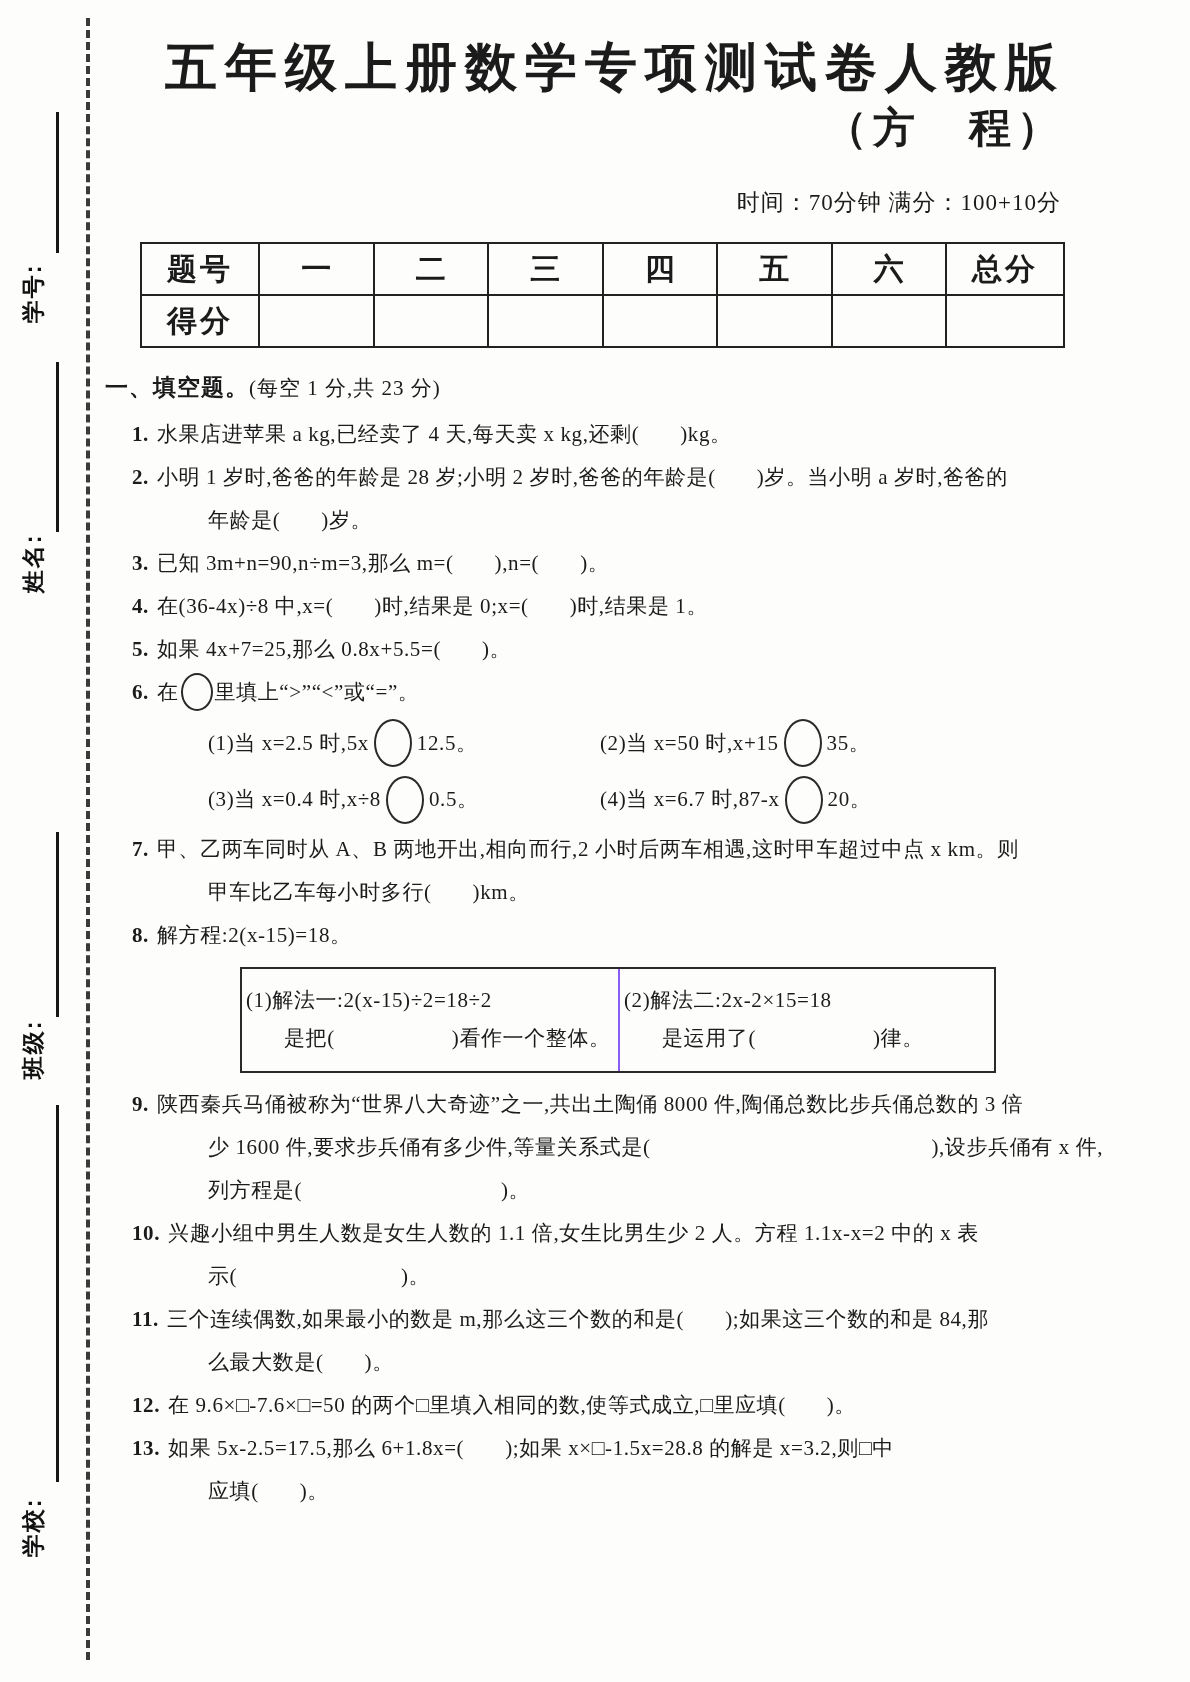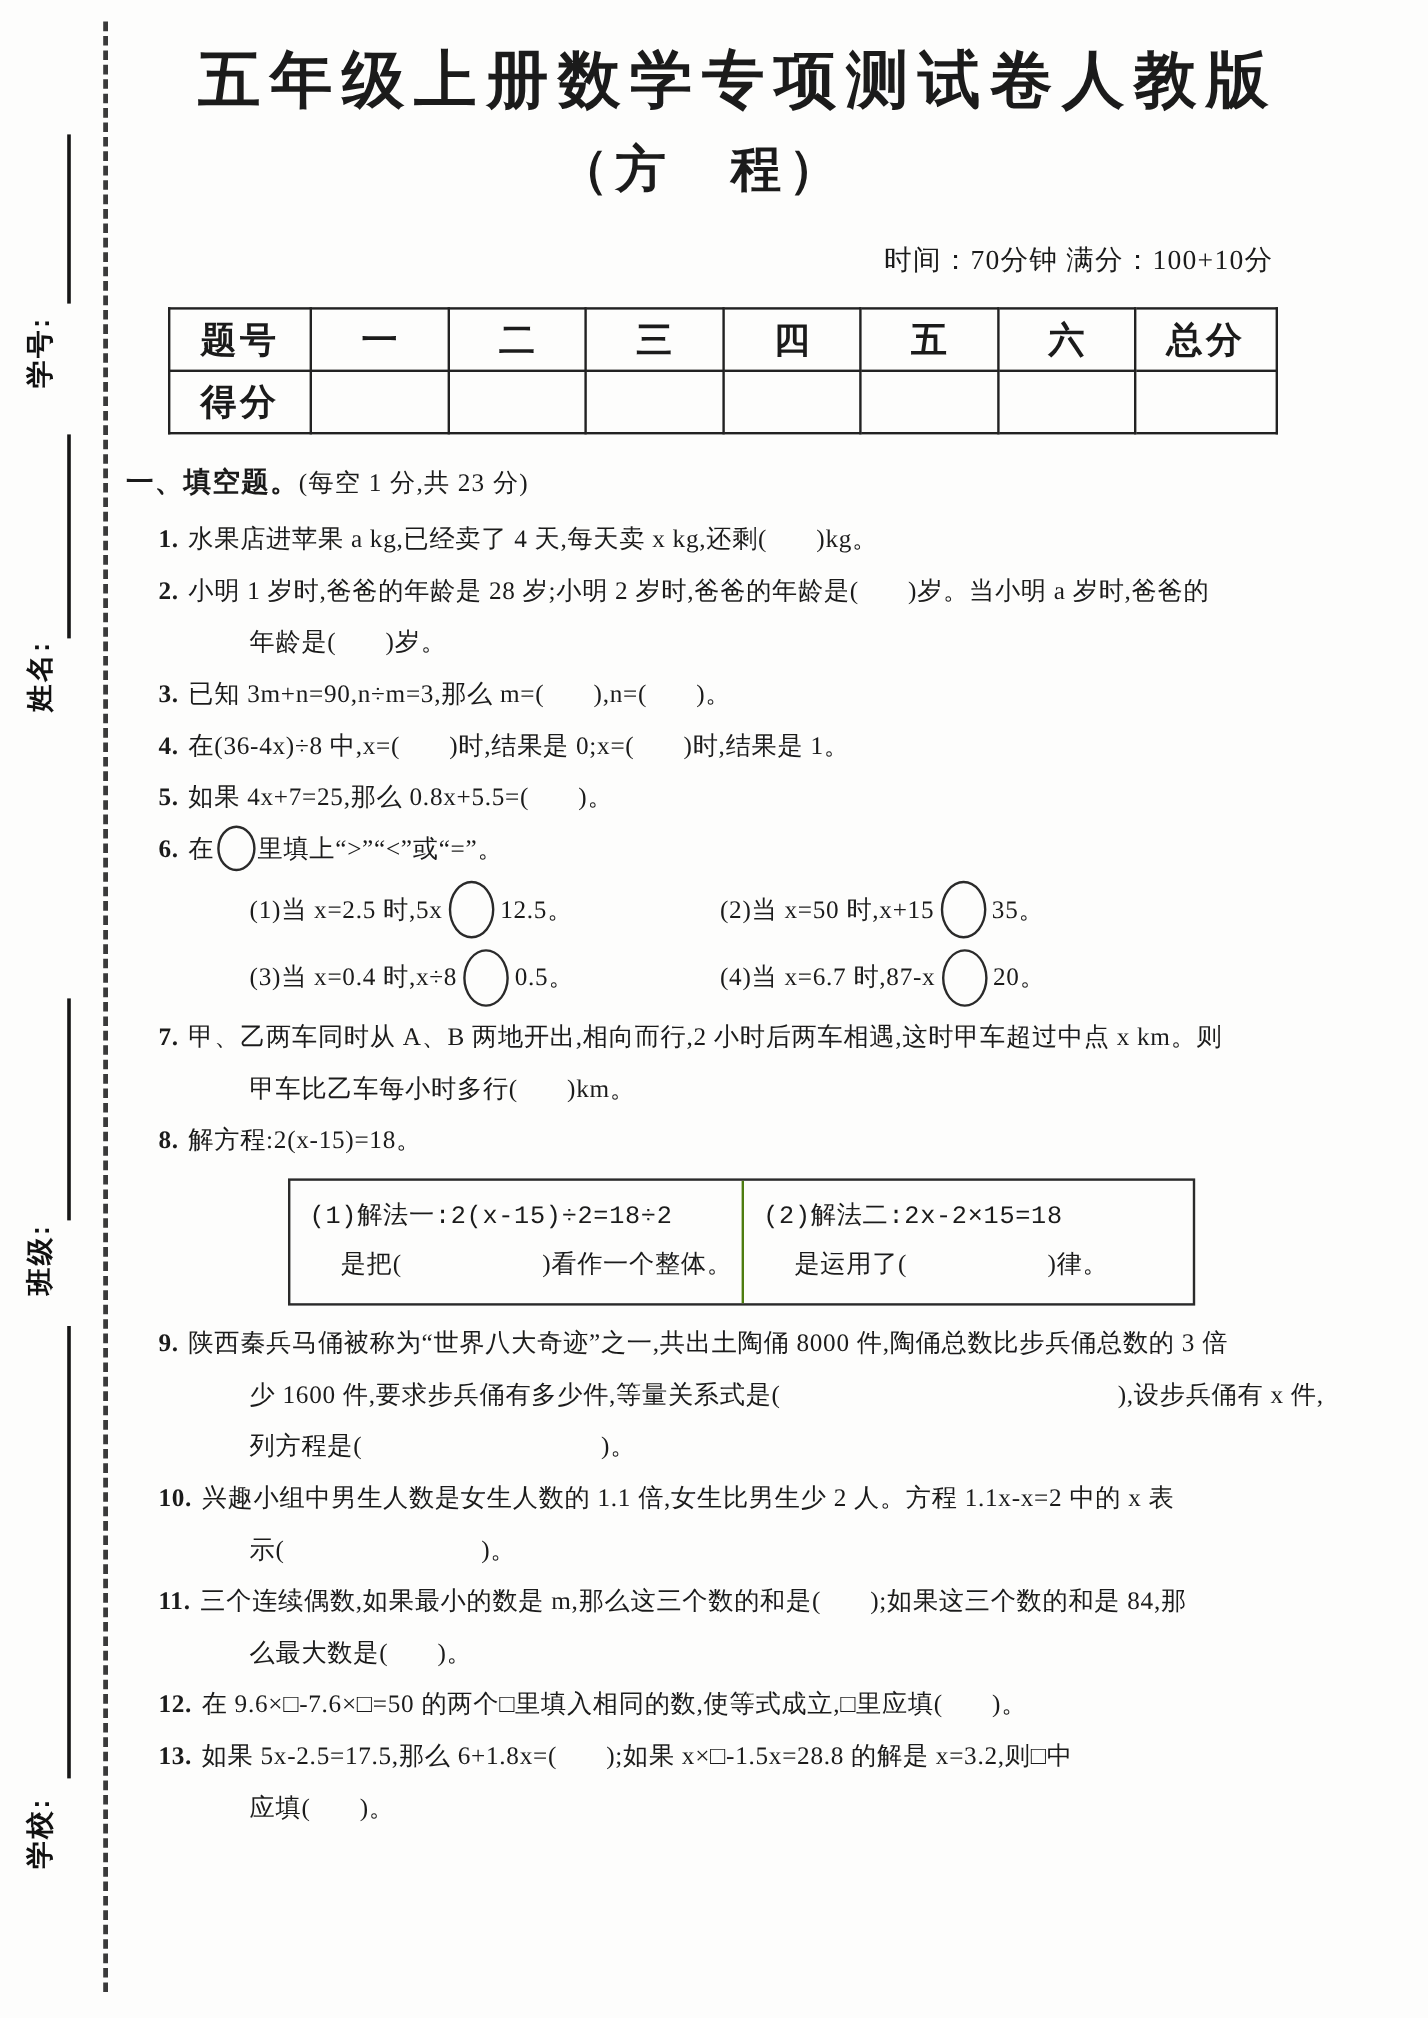--- a/index.html
+++ b/index.html
@@ -30,21 +30,21 @@
   
   .main {
     position:absolute; left:105px; top:0; width:960px;
   }
   .title {
     margin-top:36px; text-align:right;
     font-size:52px; font-weight:bold; letter-spacing:8px;
     line-height:64px; white-space:nowrap;
   }
   .subtitle {
-    margin-top:14px; text-align:center;
+    text-align:right;
     font-size:42px; font-weight:bold; letter-spacing:6px; line-height:56px;
   }
   .exam-info {
     margin-top:32px; text-align:right; font-size:23px;
     letter-spacing:1px; padding-right:4px; line-height:30px;
   }
   
   table.score {
     margin-top:24px; margin-left:35px;
     border-collapse:collapse; table-layout:fixed;
@@ -82,23 +82,23 @@
   }
   .cmp-circle.small { width:32px; height:38px; margin:0 2px 4px 2px; }
   .sub-row { line-height:56px; }
   .sub-item-left { display:inline-block; width:392px; }
   
   .sol-box {
     margin:10px 0 10px 80px; width:756px;
     border:2px solid #2a2a2a; display:flex;
   }
   .sol-cell { width:50%; padding:12px 0 14px 0; }
-  .sol-cell + .sol-cell { border-left:2px solid #4d7c0f; }
+  .sol-cell + .sol-cell { border-left:2px solid #8b5cf6; }
   .sol-line { white-space:pre; font-size:21px; line-height:38px; letter-spacing:0.6px; }
-  .sol-l1 { padding-left:16px;font-family:Liberation Mono, monospace; }
+  .sol-l1 { padding-left:4px; }
   .sol-l2 { padding-left:42px; }
   
   .footer {
     position:absolute; left:0; right:0; bottom:36px;
     text-align:center; font-size:22px; letter-spacing:1px;
   }
 </style>
 </head>
 <body>
 

